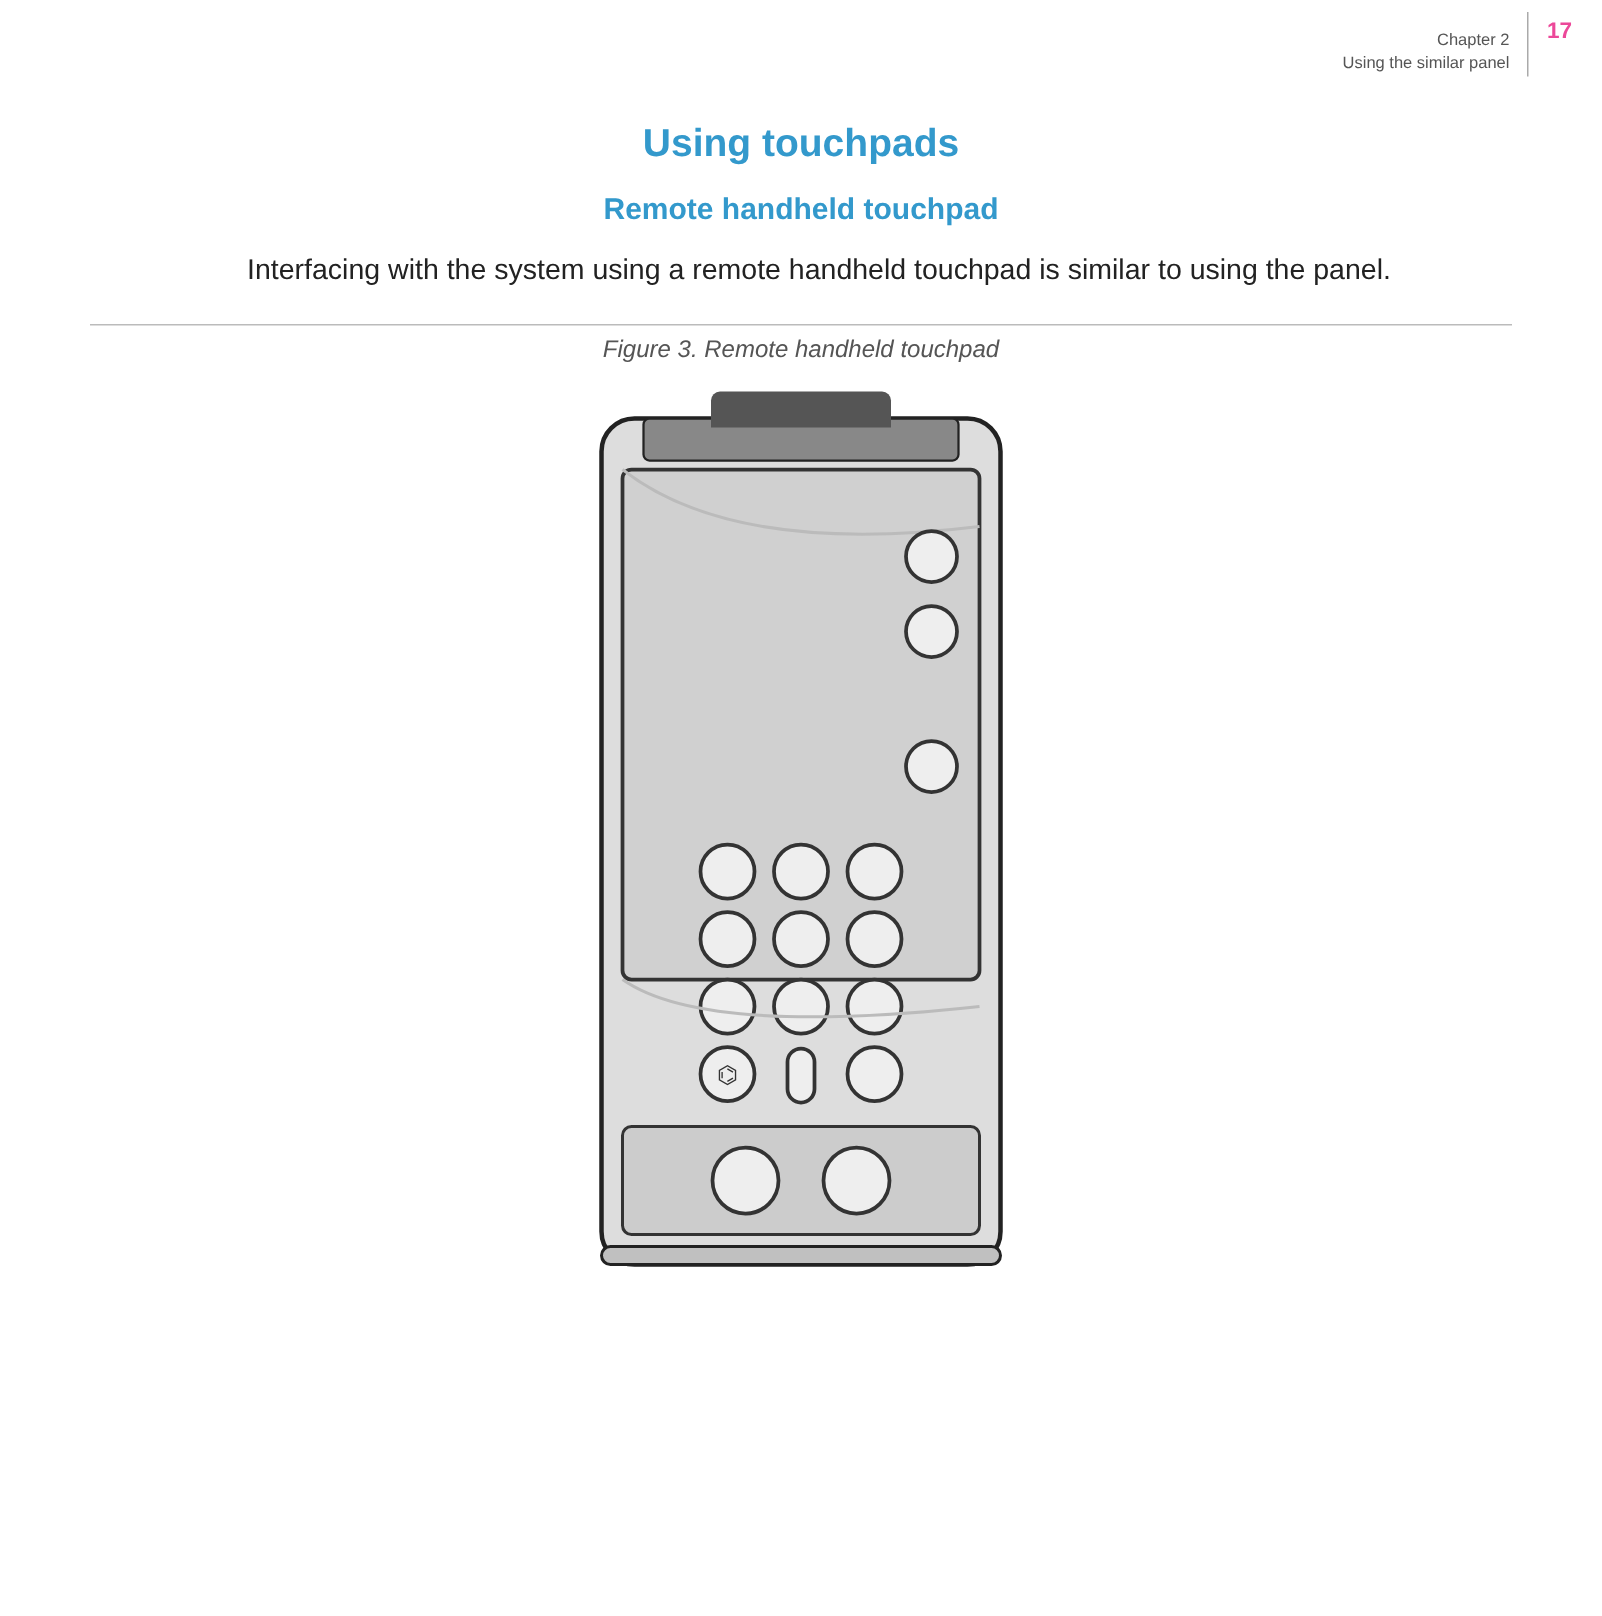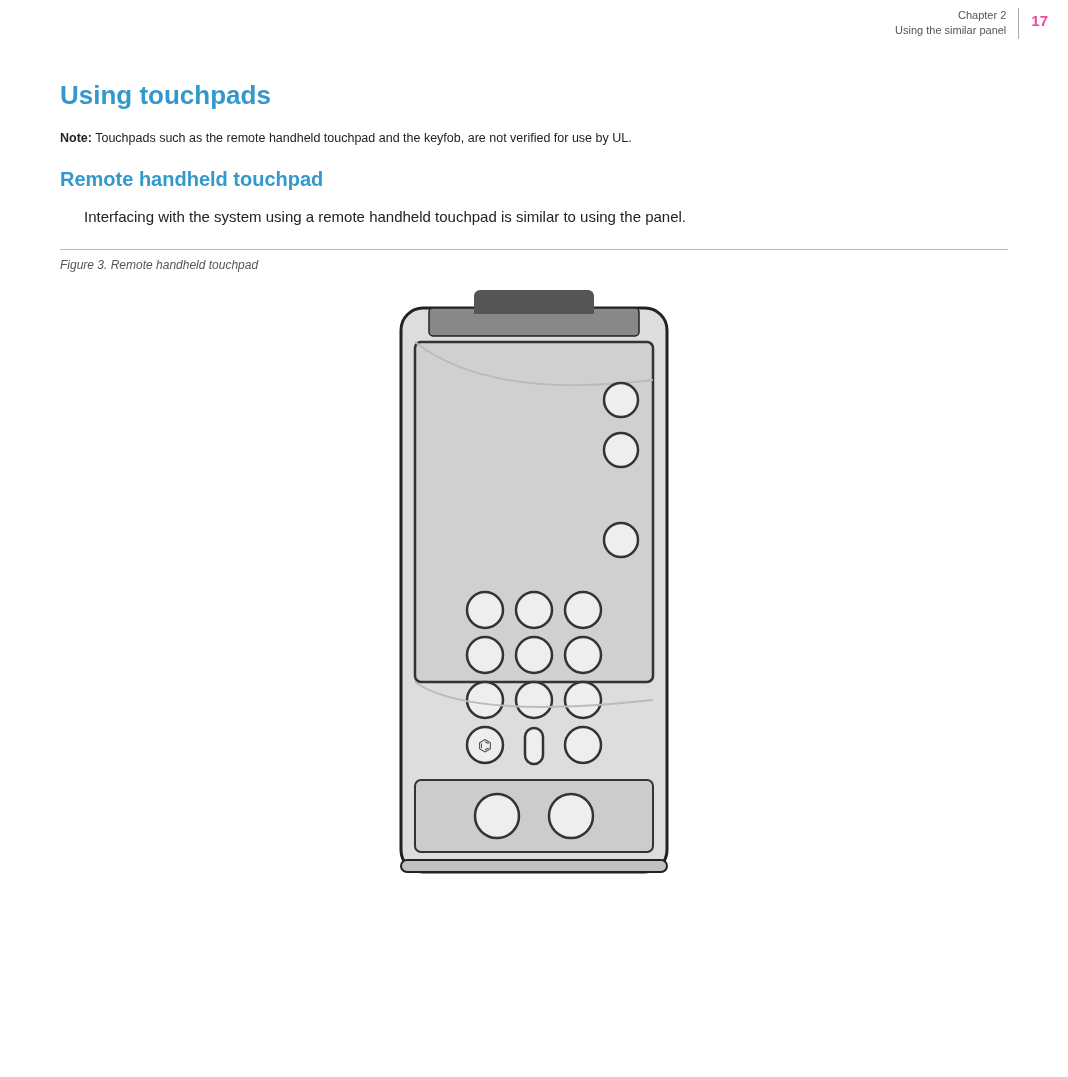--- a/index.html
+++ b/index.html
@@ -23,40 +23,42 @@
       padding: 8px 20px 0 0;
       font-size: 11px;
       color: #555;
       line-height: 1.4;
     }
     .page-header-text {
       text-align: right;
     }
     .page-header-text .chapter-line {
       display: block;
+      margin-top: 12px;
     }
     .page-header-text .subtitle-line {
       display: block;
     }
     .page-number-divider {
       width: 1px;
       background: #aaa;
       align-self: stretch;
       margin: 0 12px;
     }
     .page-number {
       font-size: 15px;
       font-weight: bold;
       color: #ec4899;
       padding-top: 2px;
     }
 
     .main-content {
       padding: 60px 60px 40px 60px;
       max-width: 1068px;
+      text-align: center;
     }
 
     .section-title {
       font-size: 26px;
       font-weight: bold;
       color: #3399cc;
       margin-bottom: 18px;
       margin-top: 20px;
     }
 
@@ -80,35 +82,35 @@
 
     .subsection-title {
       font-size: 20px;
       font-weight: bold;
       color: #3399cc;
       margin-bottom: 14px;
       margin-top: 10px;
     }
 
     .subsection-body {
-      font-size: 15px;
+      font-size: 19px;
       color: #222;
       line-height: 1.6;
       margin-bottom: 20px;
       margin-left: 24px;
     }
 
     .figure-divider {
       border: none;
       border-top: 1px solid #bbb;
       margin: 10px 0 8px 0;
     }
 
     .figure-caption {
-      font-size: 12px;
+      font-size: 16px;
       color: #555;
       font-style: italic;
       margin-bottom: 18px;
     }
 
     .figure-caption .fig-label {
       font-style: italic;
       font-weight: normal;
     }
 
@@ -149,23 +151,20 @@
   </div>
   <div class="page-number-divider"></div>
   <div class="page-number">17</div>
 </div>
 
 <div class="main-content">
 
   <h1 class="section-title">Using touchpads</h1>
 
 
-  <p class="note-line">
-    <span class="note-bold">Note:</span><span>  Touchpads such as the remote handheld touchpad and the keyfob, are not verified for use by UL.</span>
-  </p>
 
   <h2 class="subsection-title">Remote handheld touchpad</h2>
 
   <p class="subsection-body">Interfacing with the system using a remote handheld touchpad is similar to using the panel.</p>
 
   <hr class="figure-divider">
 
   <p class="figure-caption">
     <span class="fig-label">Figure 3.</span><span>    Remote handheld touchpad</span>
   </p>

